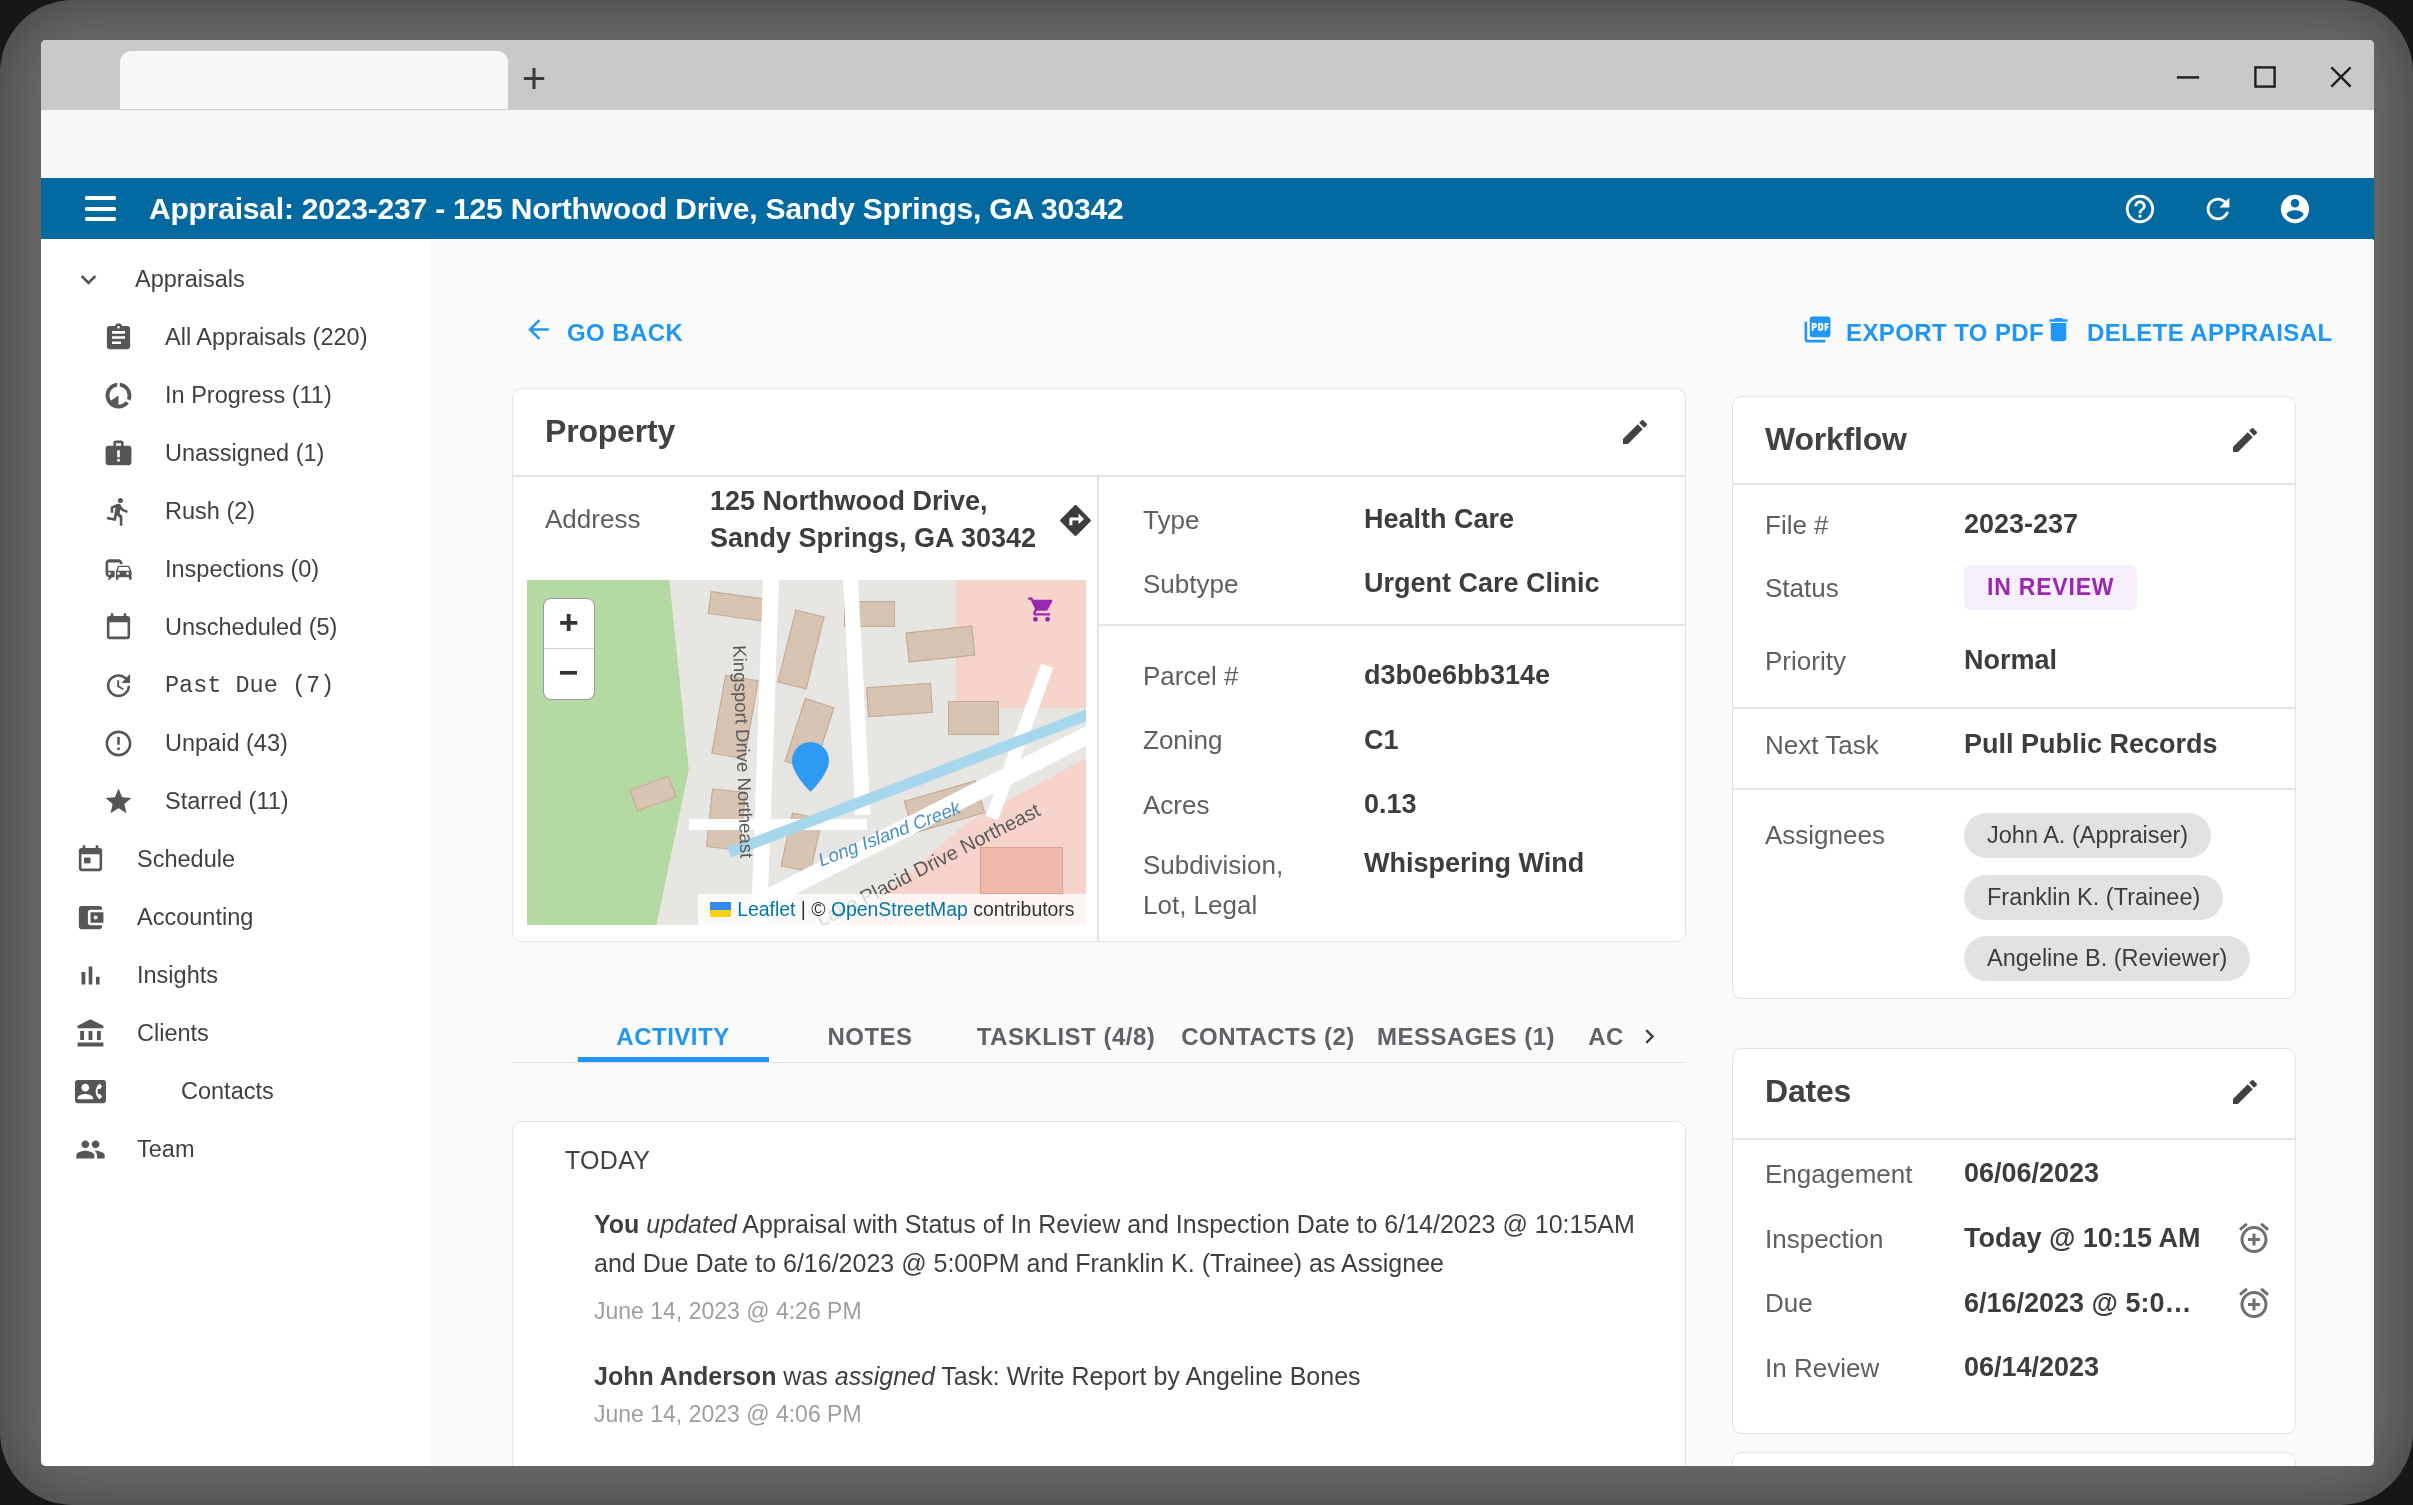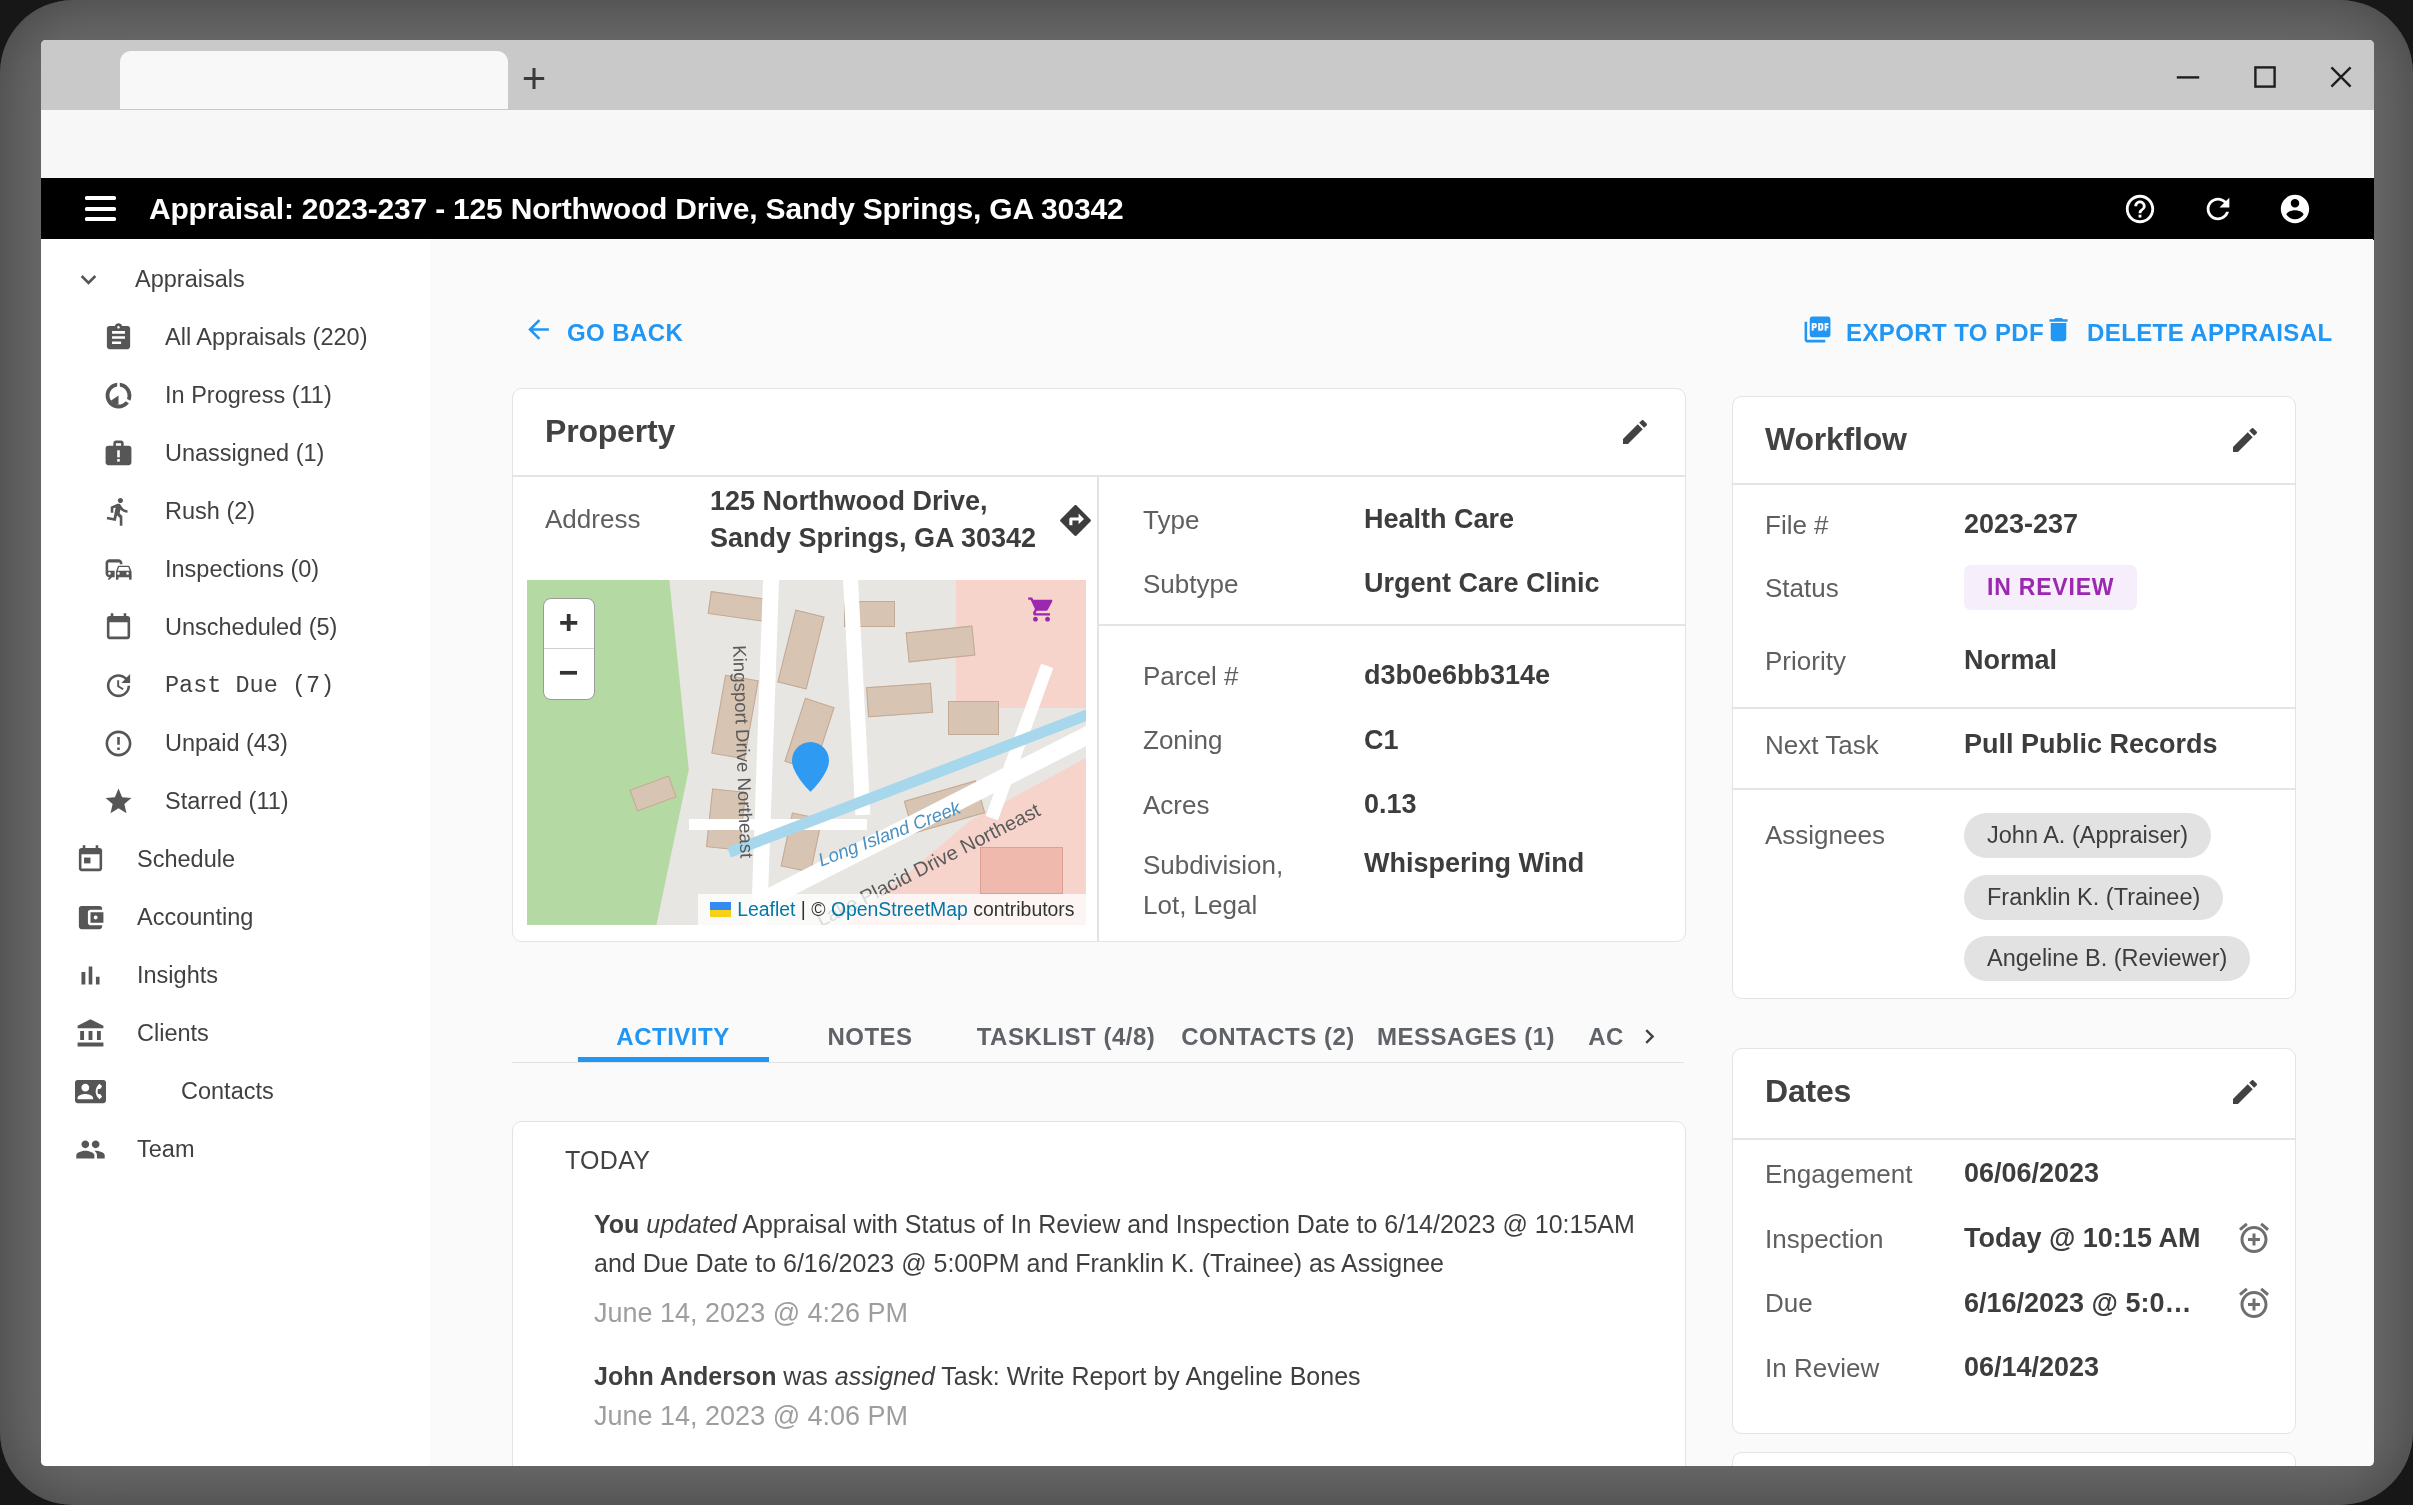--- a/index.html
+++ b/index.html
@@ -11,21 +11,21 @@
   .tabstrip{position:absolute;left:0;top:0;width:100%;height:70px;background:#c9c9c9;}
   .tab{position:absolute;left:79px;top:11.3px;width:388px;height:58px;background:#f8f8f8;border-radius:11.3px 11.3px 0 0;}
   .newtab{position:absolute;left:475px;top:23px;width:36px;height:36px;color:#3a3a3a;font-size:42px;font-weight:300;line-height:32px;text-align:center;cursor:pointer;}
   .winbtn{position:absolute;top:21px;width:32px;height:32px;color:#1f1f1f;}
   .toolbar{position:absolute;left:0;top:70px;width:100%;height:68px;background:#f7f7f7;}
   .navic{position:absolute;top:84px;width:39px;height:39px;}
   .urlbar{position:absolute;left:231px;top:81px;width:1932px;height:45px;background:#ffffff;border-radius:23px;box-shadow:0 0.8px 3.2px rgba(0,0,0,.10);}
   .kebab{position:absolute;left:2259px;top:97px;width:49px;height:13px;display:flex;gap:9.7px;align-items:center;justify-content:center;}
   .kebab i{width:7.3px;height:7.3px;border-radius:50%;background:#2d2d2d;}
   
-  .appbar{position:absolute;left:0;top:138px;width:100%;height:62px;background:#000000;color:#fff;}
+  .appbar{position:absolute;left:0;top:138px;width:100%;height:62px;background:#0369a1;color:#fff;}
   .appbar .title{position:absolute;left:108px;top:0;height:62px;line-height:62px;font-size:30px;font-weight:700;letter-spacing:-0.2px;white-space:nowrap;}
   .burger{position:absolute;left:44px;top:16px;width:31px;height:29px;display:flex;flex-direction:column;justify-content:center;gap:6.5px;cursor:pointer;}
   .burger i{display:block;height:4px;background:#fff;border-radius:1.6px;}
   .appbar .ric{position:absolute;top:13.8px;width:34px;height:34px;color:#fff;}
   
   .sidebar{position:absolute;left:0;top:199px;width:389px;height:1227px;background:#ffffff;border-right:0.8px solid #ececec;}
   .main{position:absolute;left:389px;top:199px;width:1943px;height:1227px;background:#fafafa;}
   .srow{height:58px;display:flex;align-items:center;color:#414141;font-size:23.5px;cursor:pointer;}
   .srow .sic{width:31px;height:31px;flex:0 0 31px;color:#565656;margin-right:31px;}
   .card{position:absolute;background:#fff;border:1.6px solid #e3e3e3;border-radius:9.7px;}
@@ -36,21 +36,21 @@
   .val{position:absolute;font-size:27px;color:#3d3d3d;font-weight:700;line-height:37px;}
   .linkbtn{position:absolute;display:flex;align-items:center;gap:13px;color:#2196f3;font-size:24px;font-weight:700;letter-spacing:0.4px;cursor:pointer;white-space:nowrap;}
   .linkbtn svg{width:31px;height:31px;}
   .tabsrow{position:absolute;left:471px;top:972px;width:1172px;height:50px;border-bottom:1.6px solid #e2e2e2;}
   .tabitem{position:absolute;top:0;height:49px;line-height:49px;transform:translateX(-50%);font-size:24px;font-weight:700;letter-spacing:0.5px;color:#5f6368;cursor:pointer;white-space:nowrap;}
   .tabitem.active{color:#2196f3;}
   .tabline{position:absolute;left:537px;top:1017px;width:191px;height:4.9px;background:#2196f3;}
   .chip{display:inline-block;height:45px;line-height:45px;padding:0 23px;background:#e2e2e2;border-radius:23px;font-size:23.5px;color:#3d3d3d;cursor:pointer;white-space:nowrap;}
   .badge{display:inline-block;height:45px;line-height:45px;padding:0 23px;background:#f6eefb;border-radius:6.5px;font-size:23px;font-weight:700;letter-spacing:0.8px;color:#9c27b0;}
   .b{font-weight:700;} .i{font-style:italic;}
-  .ts{position:absolute;font-size:27px;color:#9e9e9e;}
+  .ts{position:absolute;font-size:23px;color:#9e9e9e;}
   .atext{position:absolute;font-size:25px;color:#3f3f3f;line-height:39px;width:1060px;}
   
   .map{position:absolute;left:13.8px;top:191px;width:559px;height:345px;background:#e8e6e2;overflow:hidden;cursor:grab;}
   .mlayer{position:absolute;}
   .bld{position:absolute;background:#d8c4b2;border:1.6px solid #c2aa95;}
   .road{position:absolute;background:#ffffff;}
   .mlabel{position:absolute;color:#5a5a5a;font-size:18.6px;white-space:nowrap;}
   .zoomctl{position:absolute;left:16px;top:18px;width:50px;height:100px;background:#fff;border:1.6px solid #9a9a9a;border-radius:8px;overflow:hidden;}
   .zoomctl div{height:49px;text-align:center;font-size:34px;font-weight:700;color:#333;line-height:47px;cursor:pointer;}
   .zoomctl .zin{border-bottom:1.6px solid #d0d0d0;}

